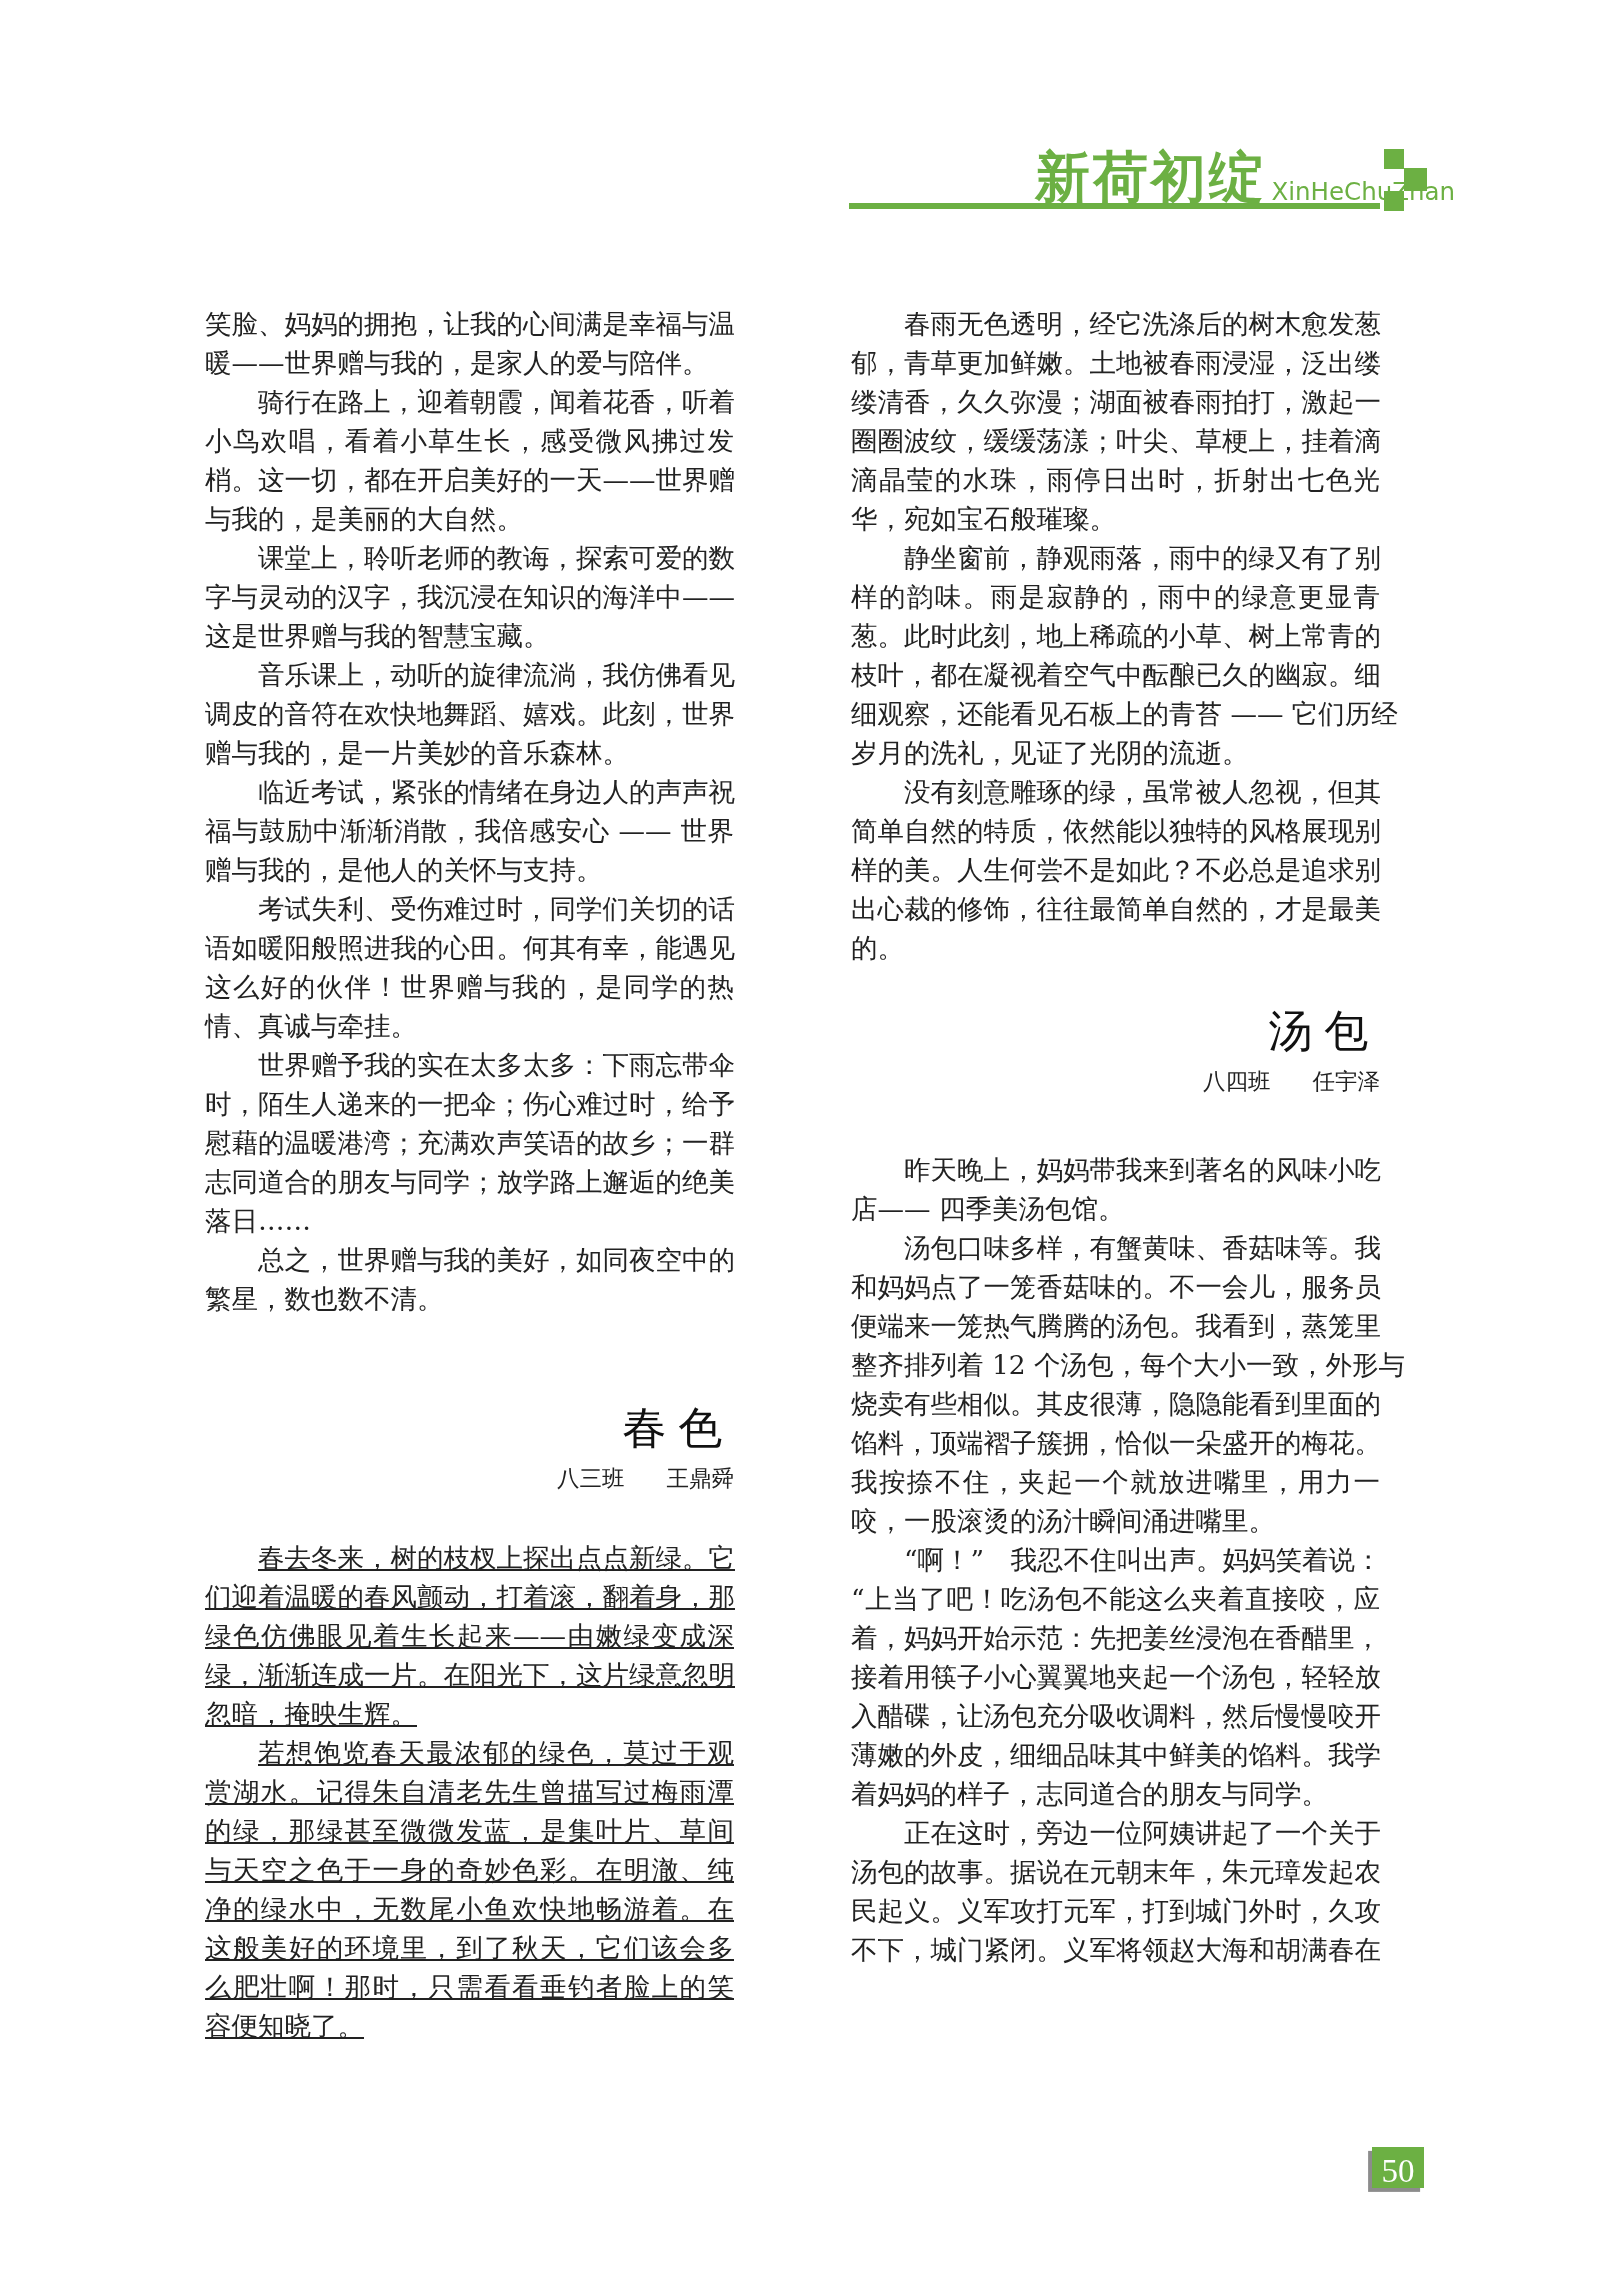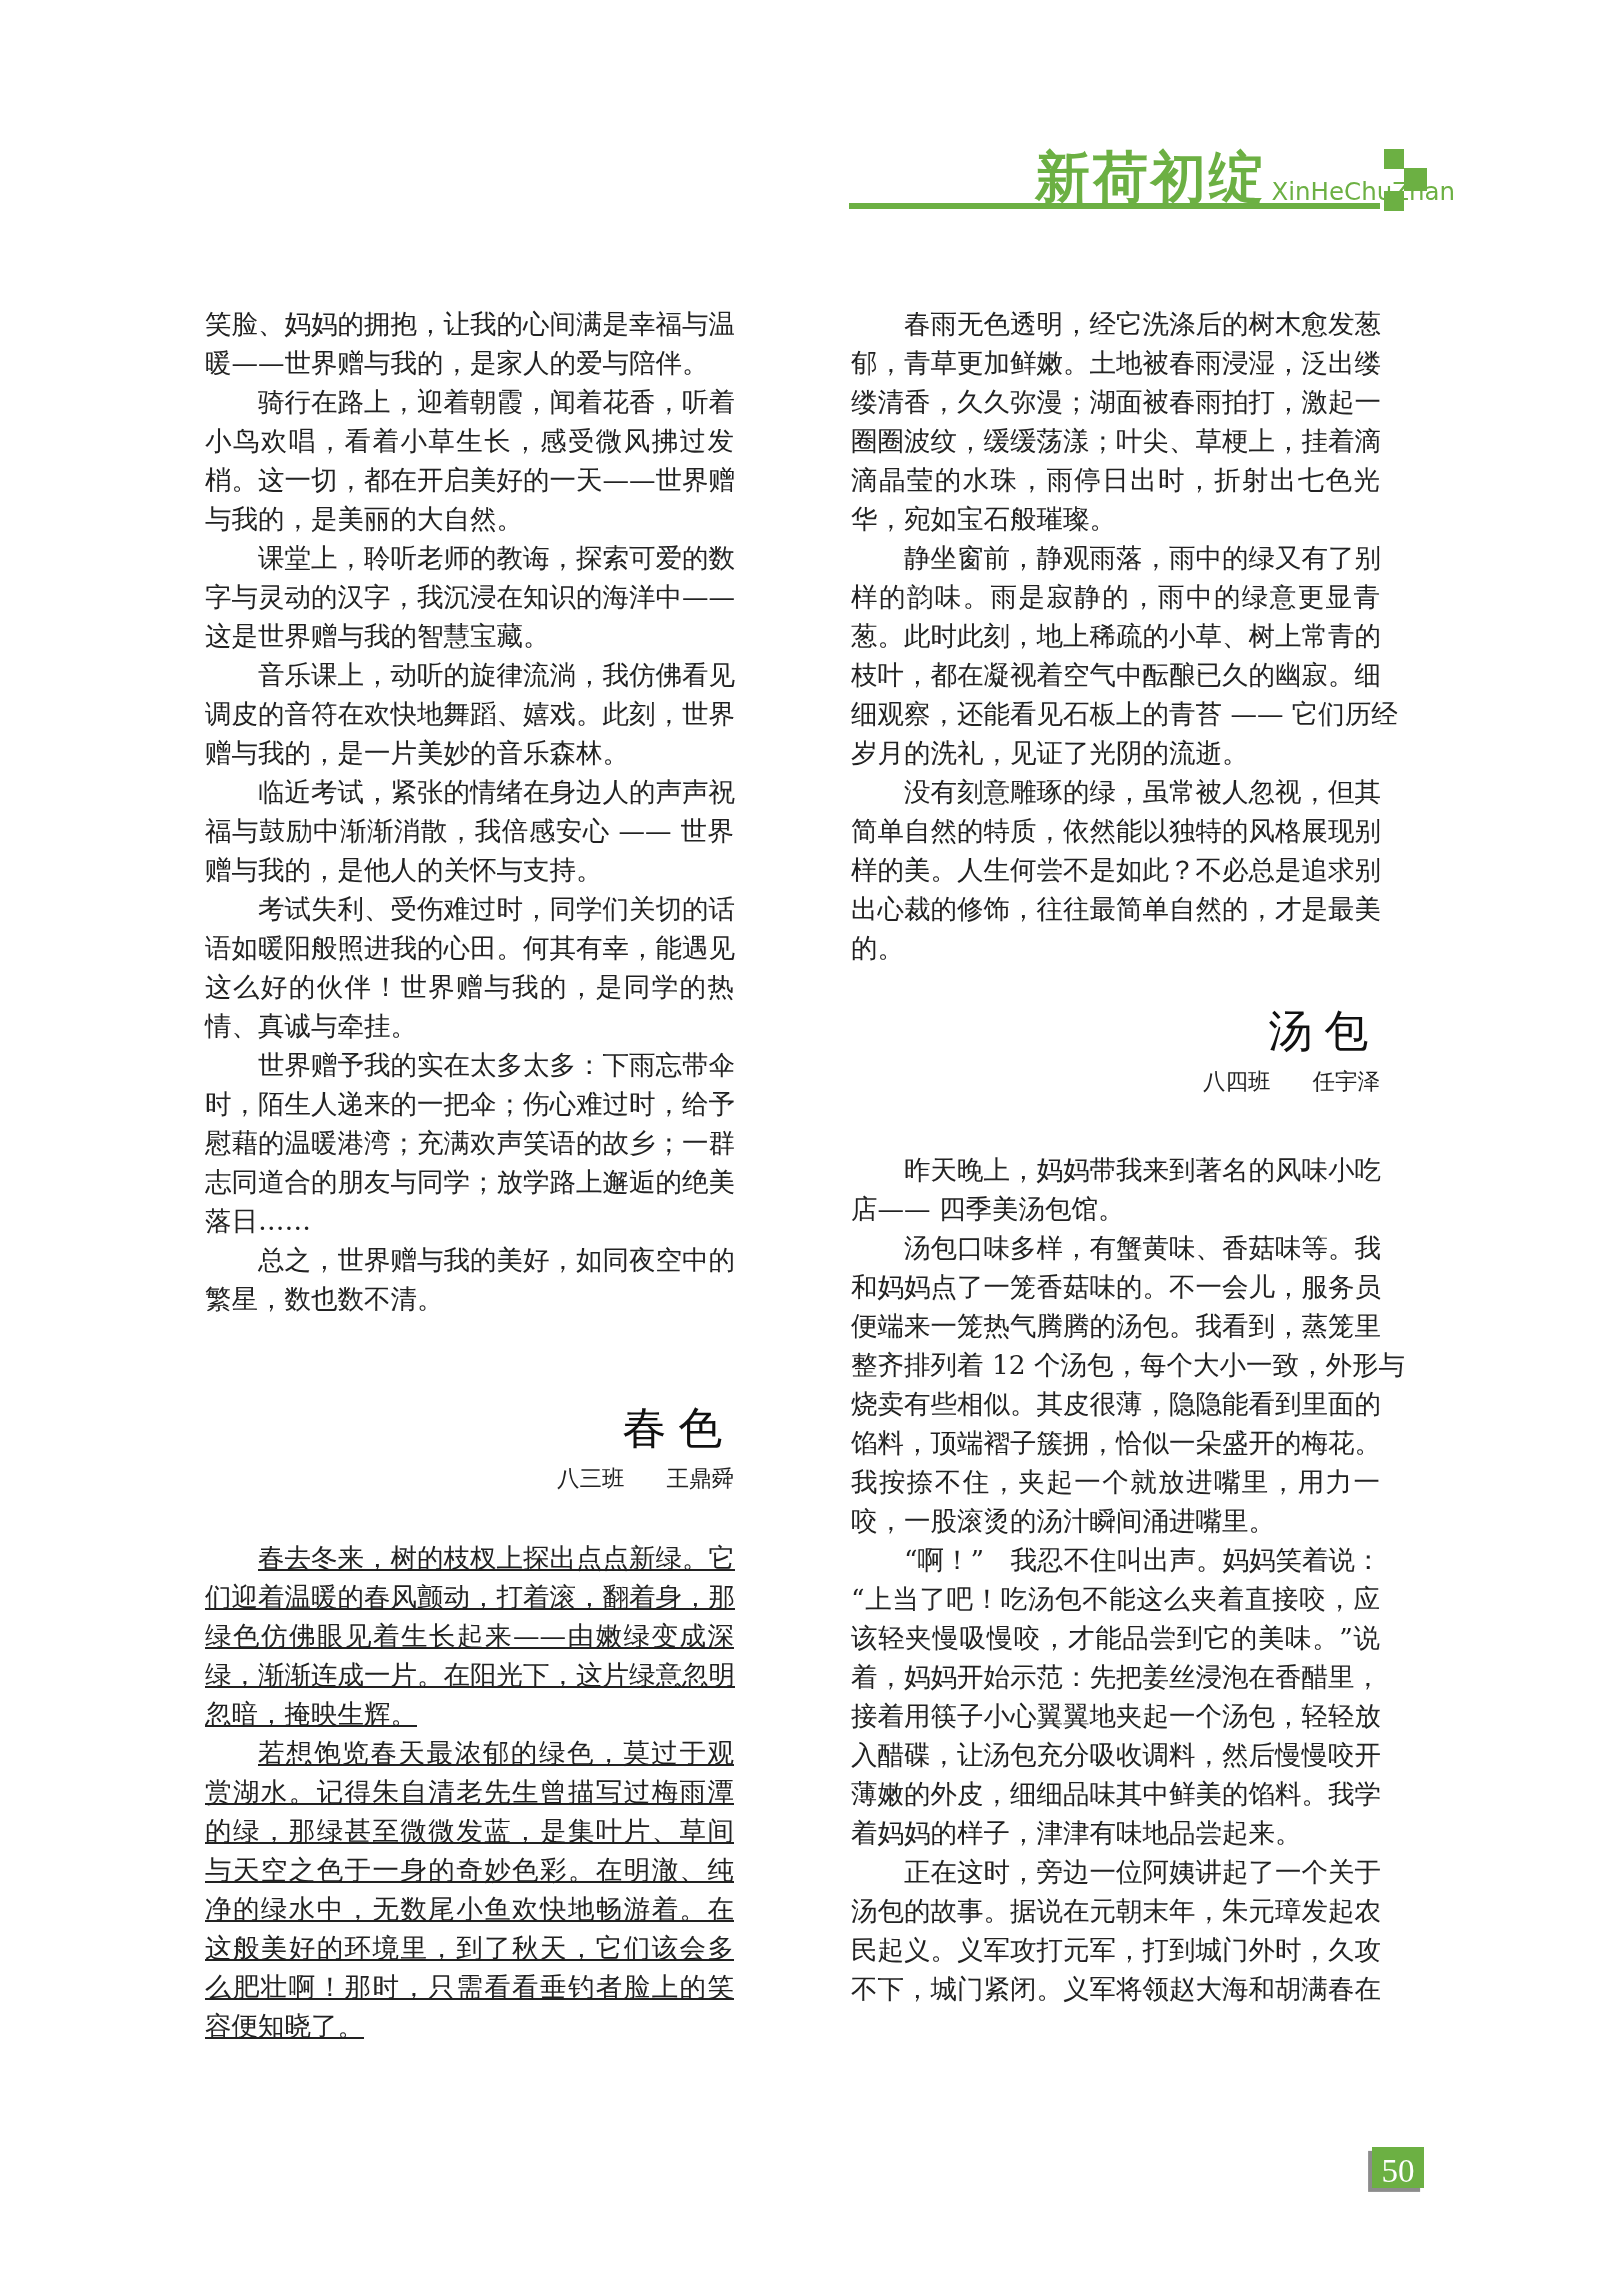--- a/index.html
+++ b/index.html
@@ -171,26 +171,25 @@
         <div class="line indent">汤包口味多样，有蟹黄味、香菇味等。我</div>
         <div class="line">和妈妈点了一笼香菇味的。不一会儿，服务员</div>
         <div class="line">便端来一笼热气腾腾的汤包。我看到，蒸笼里</div>
         <div class="line">整齐排列着 12 个汤包，每个大小一致，外形与</div>
         <div class="line">烧卖有些相似。其皮很薄，隐隐能看到里面的</div>
         <div class="line">馅料，顶端褶子簇拥，恰似一朵盛开的梅花。</div>
         <div class="line">我按捺不住，夹起一个就放进嘴里，用力一</div>
         <div class="line para-end">咬，一股滚烫的汤汁瞬间涌进嘴里。</div>
         <div class="line indent">“啊！”　我忍不住叫出声。妈妈笑着说：</div>
         <div class="line">“上当了吧！吃汤包不能这么夹着直接咬，应</div>
-        <div class="line">该轻夹慢吸慢咬，才能品尝到它的美味。”说</div>
         <div class="line">着，妈妈开始示范：先把姜丝浸泡在香醋里，</div>
         <div class="line">接着用筷子小心翼翼地夹起一个汤包，轻轻放</div>
         <div class="line">入醋碟，让汤包充分吸收调料，然后慢慢咬开</div>
         <div class="line">薄嫩的外皮，细细品味其中鲜美的馅料。我学</div>
-        <div class="line para-end">着妈妈的样子，津津有味地品尝起来。</div>
+        <div class="line para-end">着妈妈的样子，志同道合的朋友与同学。</div>
         <div class="line indent">正在这时，旁边一位阿姨讲起了一个关于</div>
         <div class="line">汤包的故事。据说在元朝末年，朱元璋发起农</div>
         <div class="line">民起义。义军攻打元军，打到城门外时，久攻</div>
         <div class="line">不下，城门紧闭。义军将领赵大海和胡满春在</div>
       </div>
   </section>
 
   <div class="page-badge">50</div>
 
 </div>

